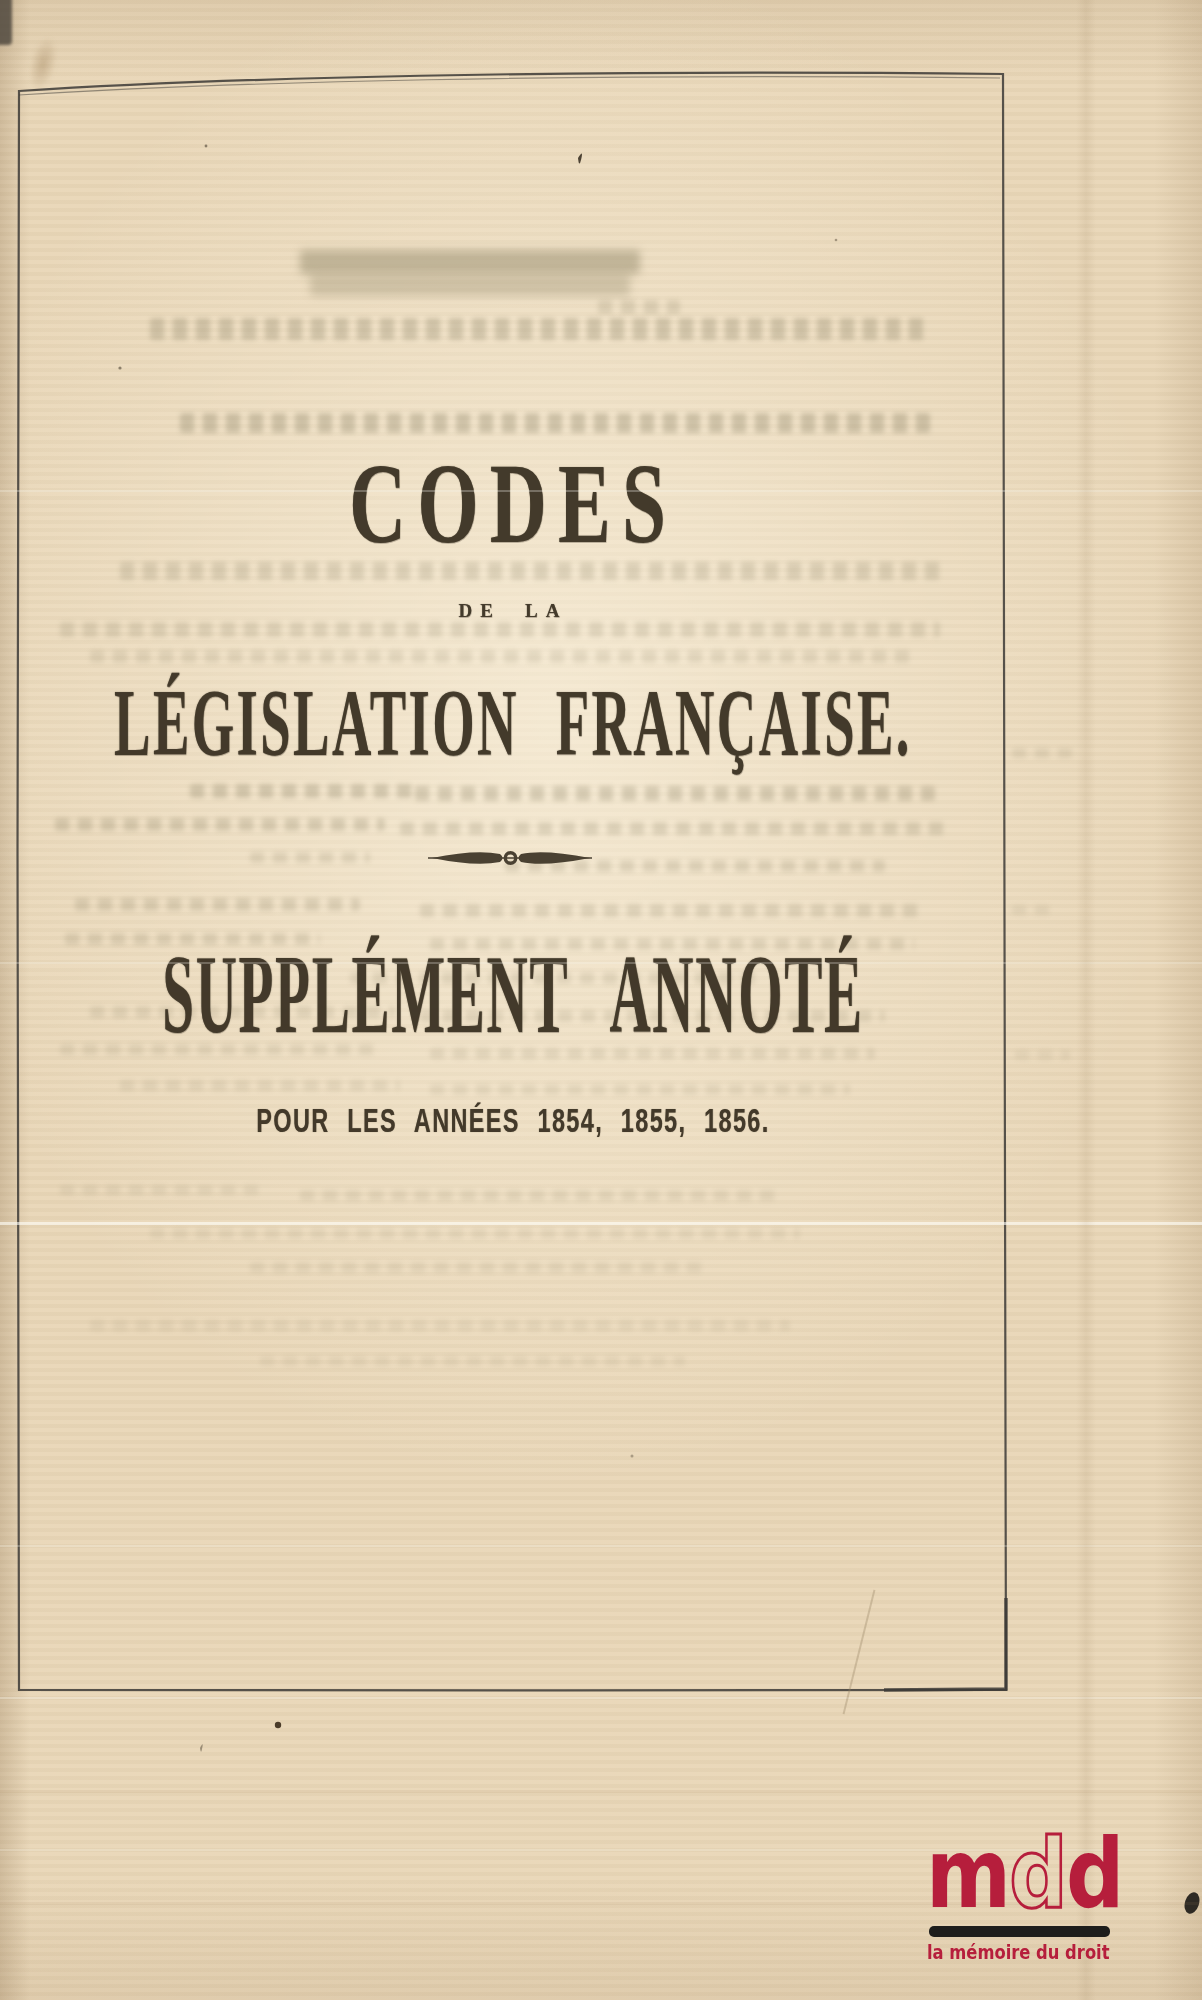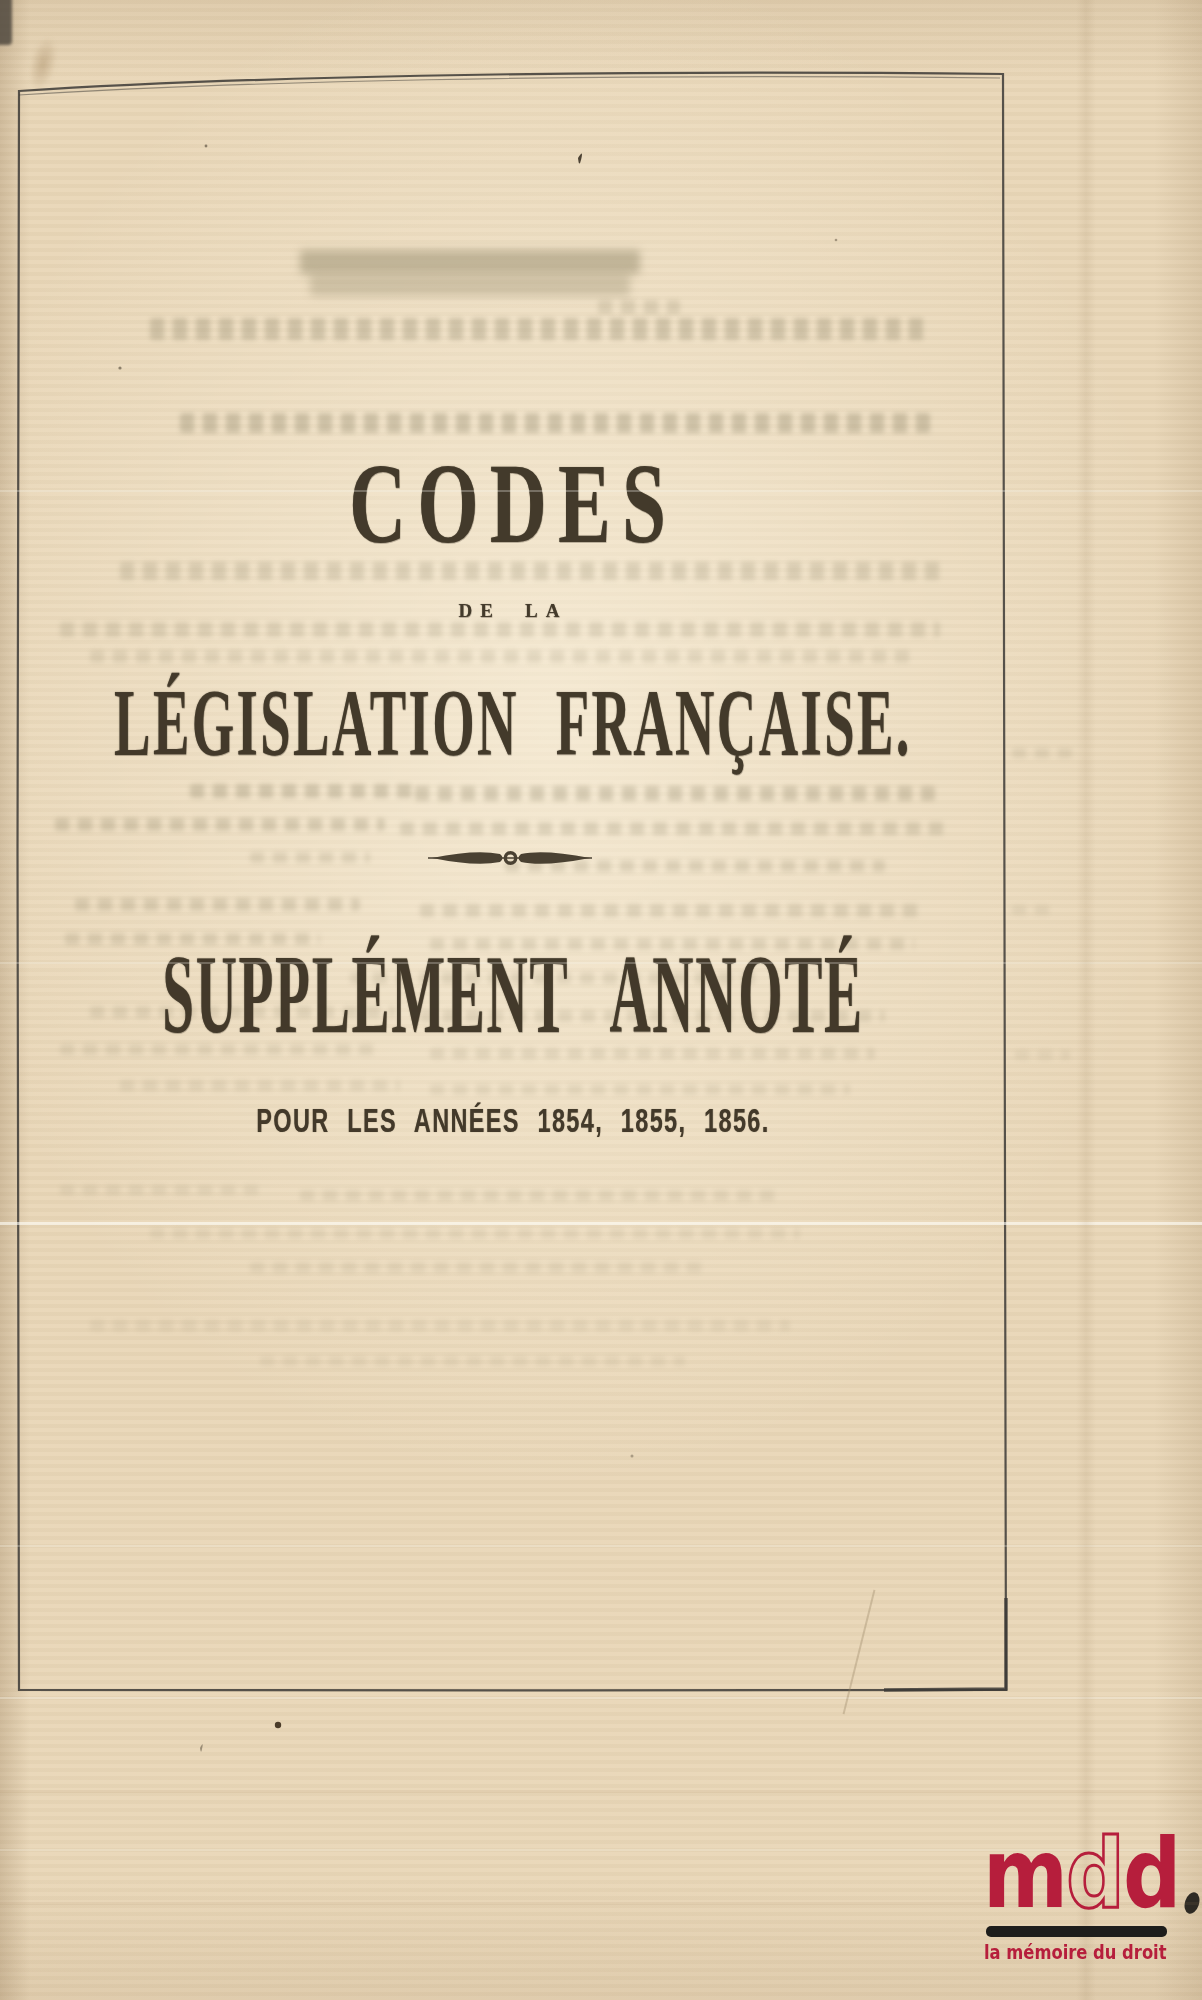--- a/index.html
+++ b/index.html
@@ -27,21 +27,21 @@
            transform:scale(0.92,1.8);transform-origin:50% 0;}
   .t-years{top:1104px;font-family:"Liberation Sans",sans-serif;font-size:30px;font-weight:bold;
            letter-spacing:0.06em;word-spacing:0.42em;transform:scale(0.78,1.1);transform-origin:50% 0;}
   
   .ghost{position:absolute;border-radius:3px;filter:blur(2.4px);
          background:repeating-linear-gradient(90deg, #8b8266 0 14px, transparent 14px 23px);}
   .ghost.blob{filter:blur(4.5px);background:#968c6e;}
   
   .streak{position:absolute;left:0;width:1202px;pointer-events:none;}
   
-  .logo{position:absolute;left:983px;top:1826px;width:219px;height:174px;}
+  .logo{position:absolute;left:926px;top:1826px;width:219px;height:174px;}
   .mdd{position:absolute;left:0;top:0;font-family:"DejaVu Sans",sans-serif;
        font-weight:bold;font-size:96px;line-height:96px;color:#b61e3c;
        letter-spacing:-2px;transform:scaleX(0.85);transform-origin:0 0;white-space:nowrap;}
   .mdd .hollow{color:transparent;-webkit-text-stroke:3px #b61e3c;}
   .logo-bar{position:absolute;left:3px;top:100px;width:181px;height:11px;border-radius:5px;background:#1d1d1b;}
   .tagline{position:absolute;left:1px;top:117px;font-family:"DejaVu Sans",sans-serif;
            font-weight:bold;font-size:19px;line-height:19px;color:#b61e3c;
            transform:scaleX(0.86);transform-origin:0 0;white-space:nowrap;}
   
   .corner-dark{left:-5px;top:-7px;width:17px;height:52px;background:rgba(72,66,58,0.8);

